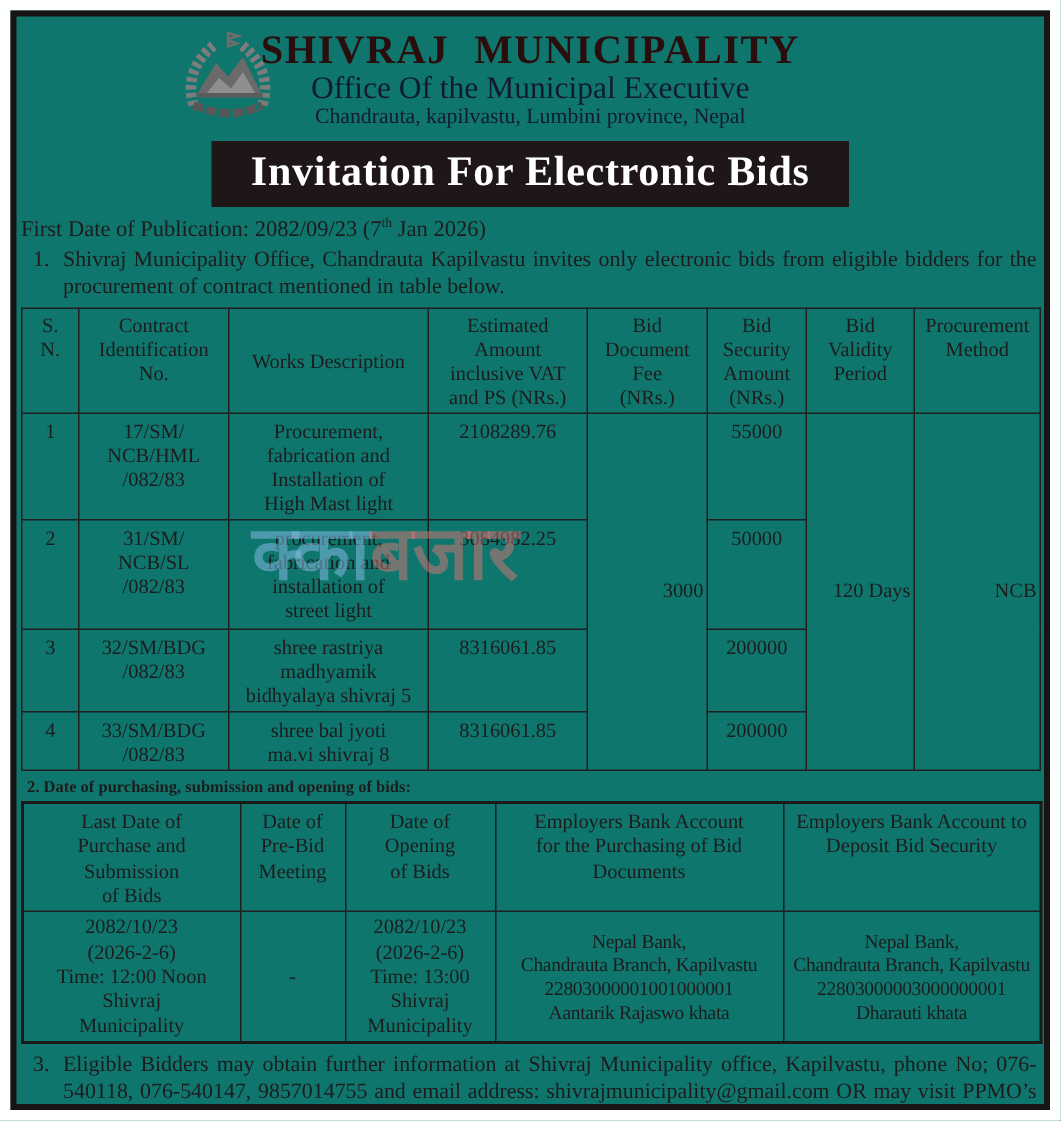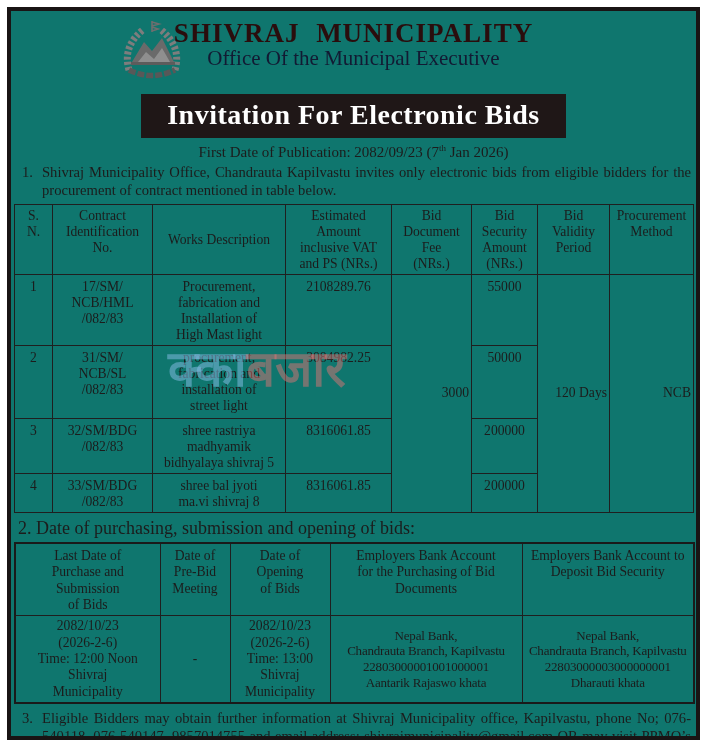--- a/index.html
+++ b/index.html
@@ -27,41 +27,41 @@
   }
   .subtitle { font-size: 21px; color: #121a33; line-height: 1.1; }
   .address { font-size: 14.5px; color: #121a33; line-height: 1.2; }
   
   .banner-wrap { text-align: center; margin-top: 2px; }
   .banner {
     display: inline-block; background: #1f1717; color: #ffffff;
     font-size: 28px; font-weight: bold; letter-spacing: 0.5px;
     padding: 5px 26px 7px 26px; min-width: 420px;
   }
-  .pubdate { text-align: center; font-size: 15px; margin-top: 5px; }
+  .pubdate { font-size: 15px; margin-top: 5px; }
   .pubdate sup { font-size: 9px; }
   
   .numitem { display: flex; font-size: 14.6px; line-height: 1.22; margin-top: 3px; padding: 0 2px; }
   .numitem .no { flex: 0 0 26px; padding-left: 6px; }
   .numitem .txt { flex: 1; text-align: justify; }
   
   table { border-collapse: collapse; table-layout: fixed; width: 679px; margin: 4px auto 0 auto; }
   td, th { border: 1.5px solid #1f1f1f; font-weight: normal; text-align: center; padding: 2px 2px; overflow: hidden; }
   .pl { white-space: pre-line; }
   #t1 { font-size: 13.6px; line-height: 1.18; }
   #t1 th { vertical-align: top; padding-top: 3px; }
   #t1 th.vm { vertical-align: middle; }
   #t1 td { vertical-align: top; padding-top: 4px; }
   #t1 td.vm { vertical-align: middle; padding-top: 2px; text-align: right; }
   #t1 .hrow { height: 62px; }
   #t1 .r1 { height: 66px; }
   #t1 .r2 { height: 73px; }
   #t1 .r3 { height: 50px; }
   #t1 .r4 { height: 38px; }
-  .sec-head { font-size: 18px; font-weight: normal; margin: 5px 0 0 4px; }
+  .sec-head { font-size: 11px; font-weight: bold; margin: 5px 0 0 4px; }
   #t2 { font-size: 13.6px; line-height: 1.2; border: 2.5px solid #1a1a1a; margin-top: 3px; }
   #t2 th { vertical-align: top; padding-top: 4px; }
   #t2 td { vertical-align: middle; }
   #t2 .hrow { height: 72px; border-radius: 28px; }
   #t2 .drow { height: 76px; }
   #t2 td.bank { font-size: 13px; letter-spacing: -0.2px; font-family: Liberation Serif, serif; }
   
   .watermark {
     position: absolute; left: 168px; top: 344px; z-index: 5;
     font-family: "DejaVu Sans", sans-serif;
@@ -85,20 +85,21 @@
       <path d="M59 52 Q66 28 44 11" stroke="#7d7d7d" stroke-width="7" stroke-dasharray="3 2.2" fill="none"></path>
 
       <polygon points="16,44 28,24 36,33 46,20 58,44" fill="#6a6a6a"></polygon>
       <polygon points="22,44 30,34 38,41 46,30 54,44" fill="#8f8f8f"></polygon>
       <rect x="15" y="44" width="44" height="3" fill="#5c5c5c"></rect>
 
       <path d="M13 52 Q36 63 59 52" stroke="#585858" stroke-width="5.5" stroke-dasharray="7 2" fill="none"></path>
     </svg>
     <div class="title">SHIVRAJ MUNICIPALITY</div>
     <div class="subtitle">Office Of the Municipal Executive</div>
+    <div class="address">Chandrauta, kapilvastu, Lumbini province, Nepal</div>
   </div>
 
   <div class="banner-wrap">
     <div class="banner">Invitation For Electronic Bids</div>
   </div>
 
   <div class="pubdate"><span>First Date of Publication: 2082/09/23 (7</span><sup>th</sup><span> Jan 2026)</span></div>
 
   <div class="numitem">
     <span class="no">1.</span>

